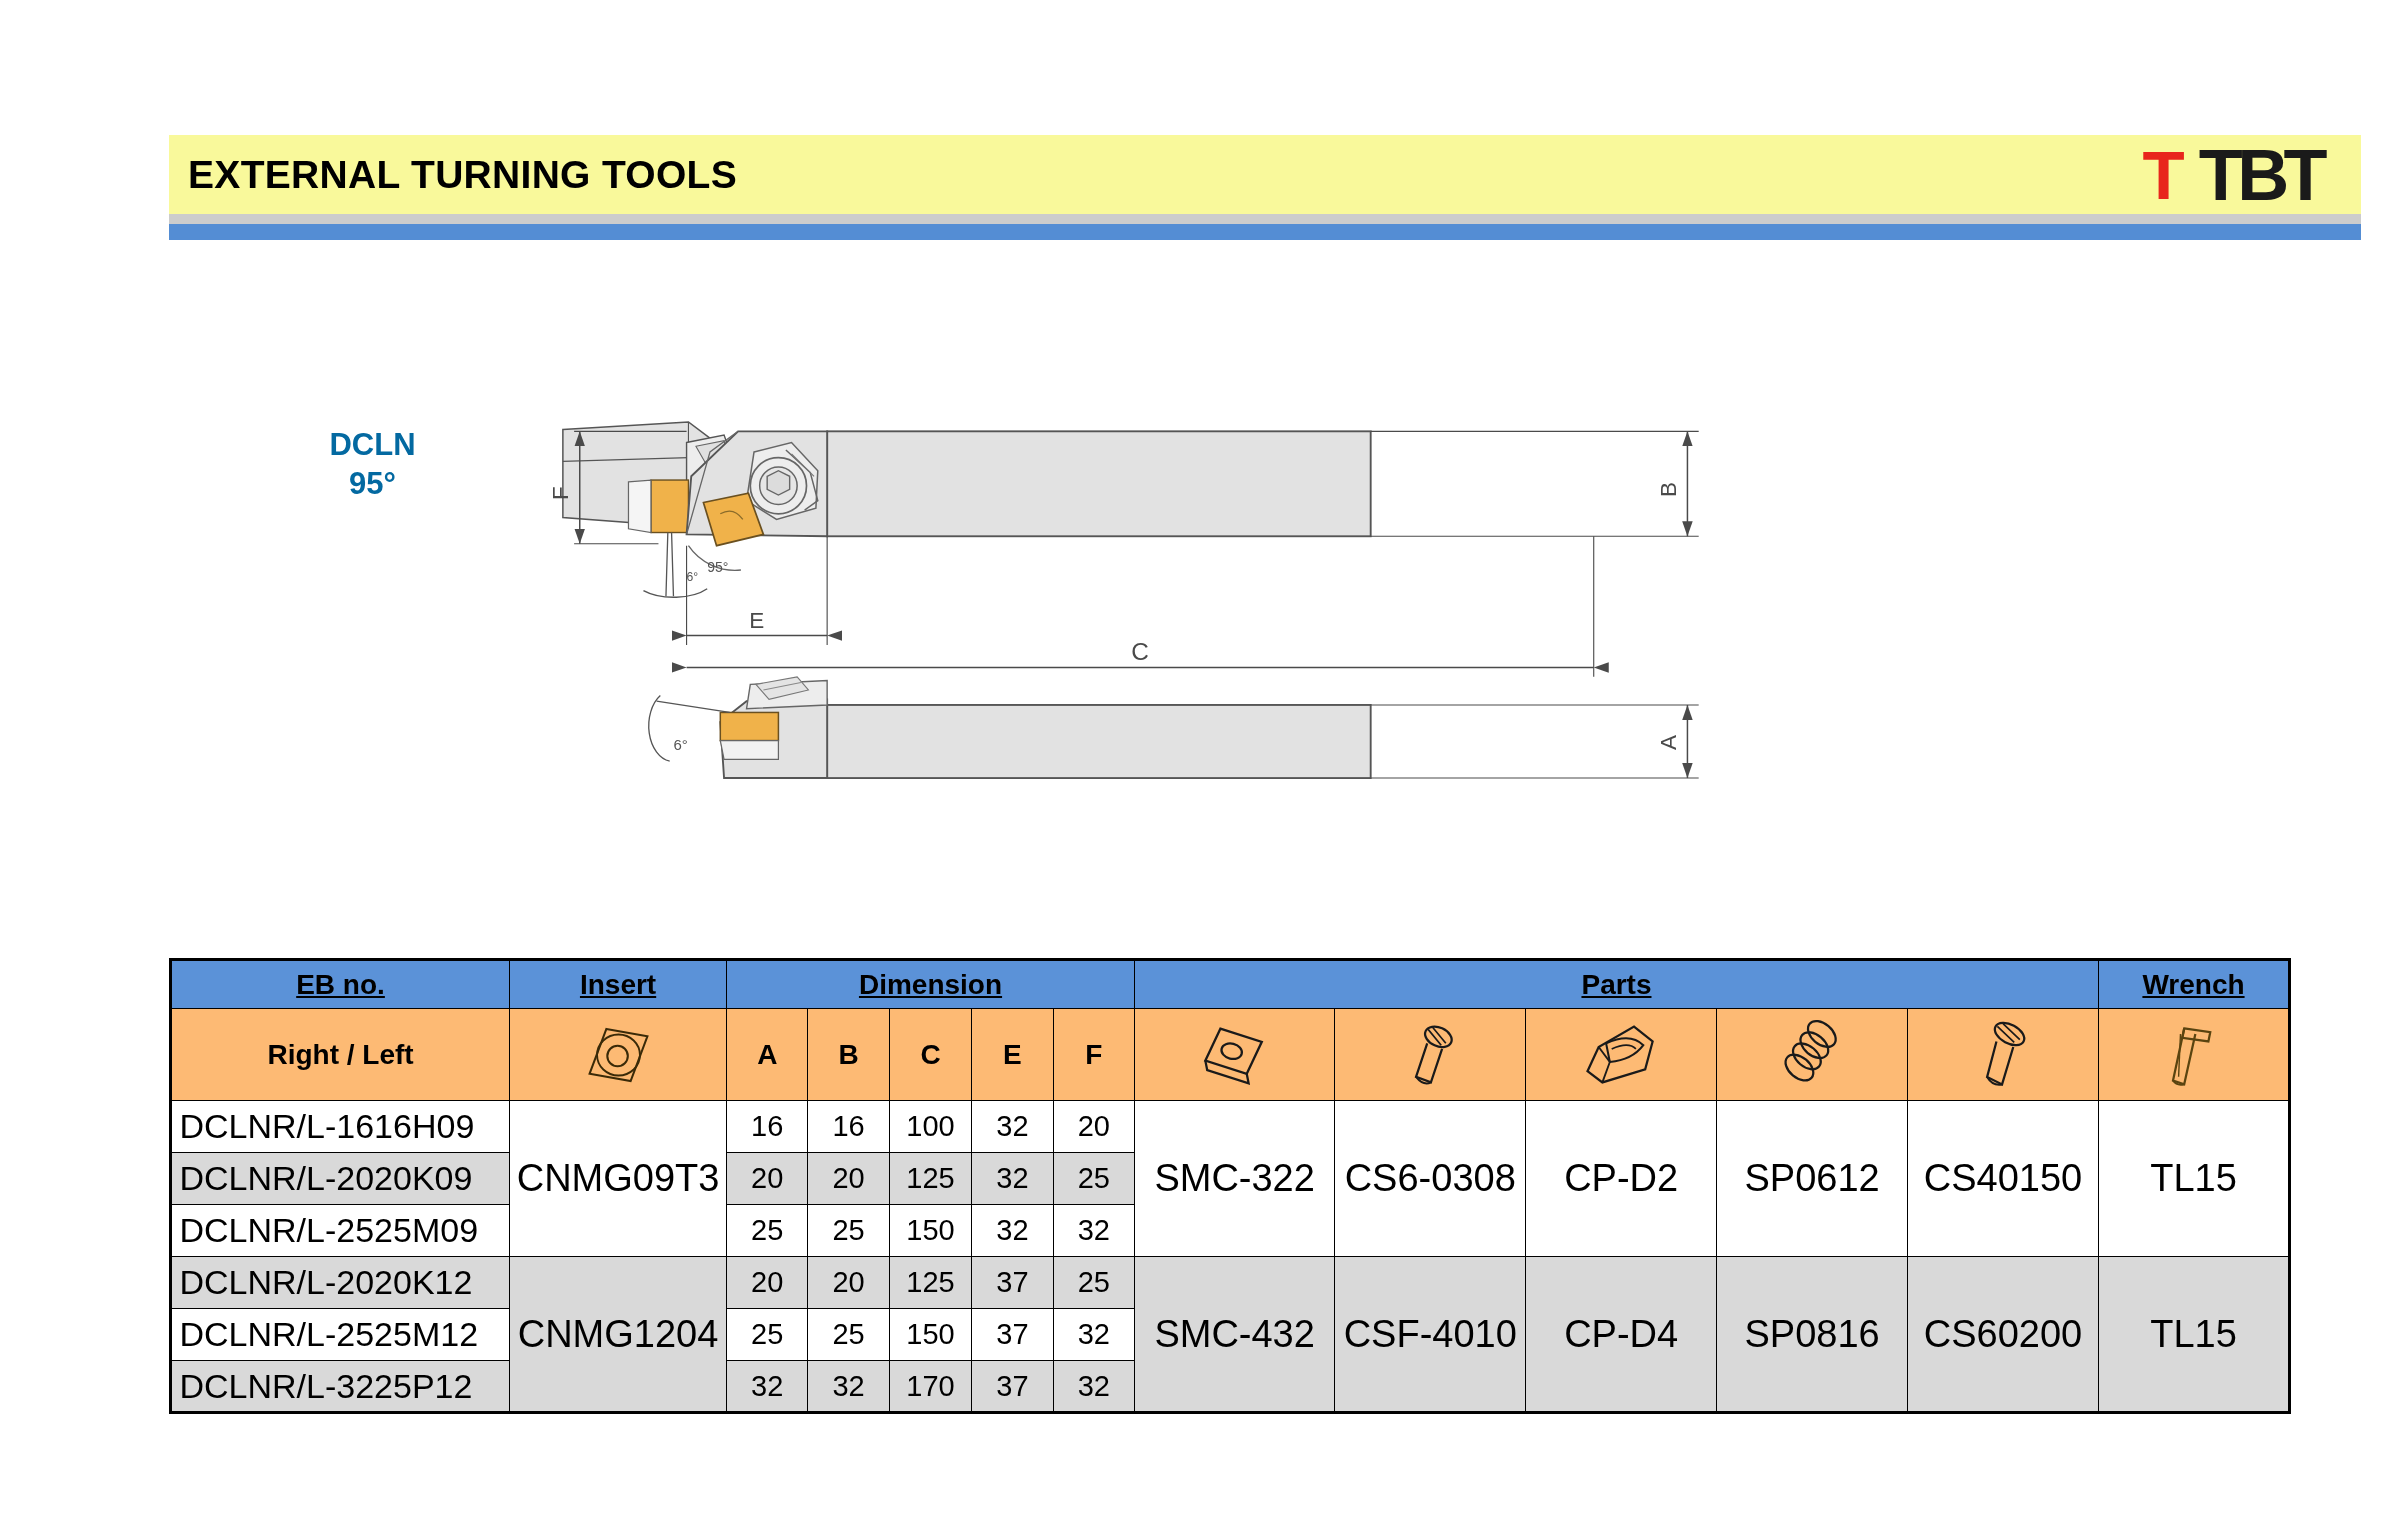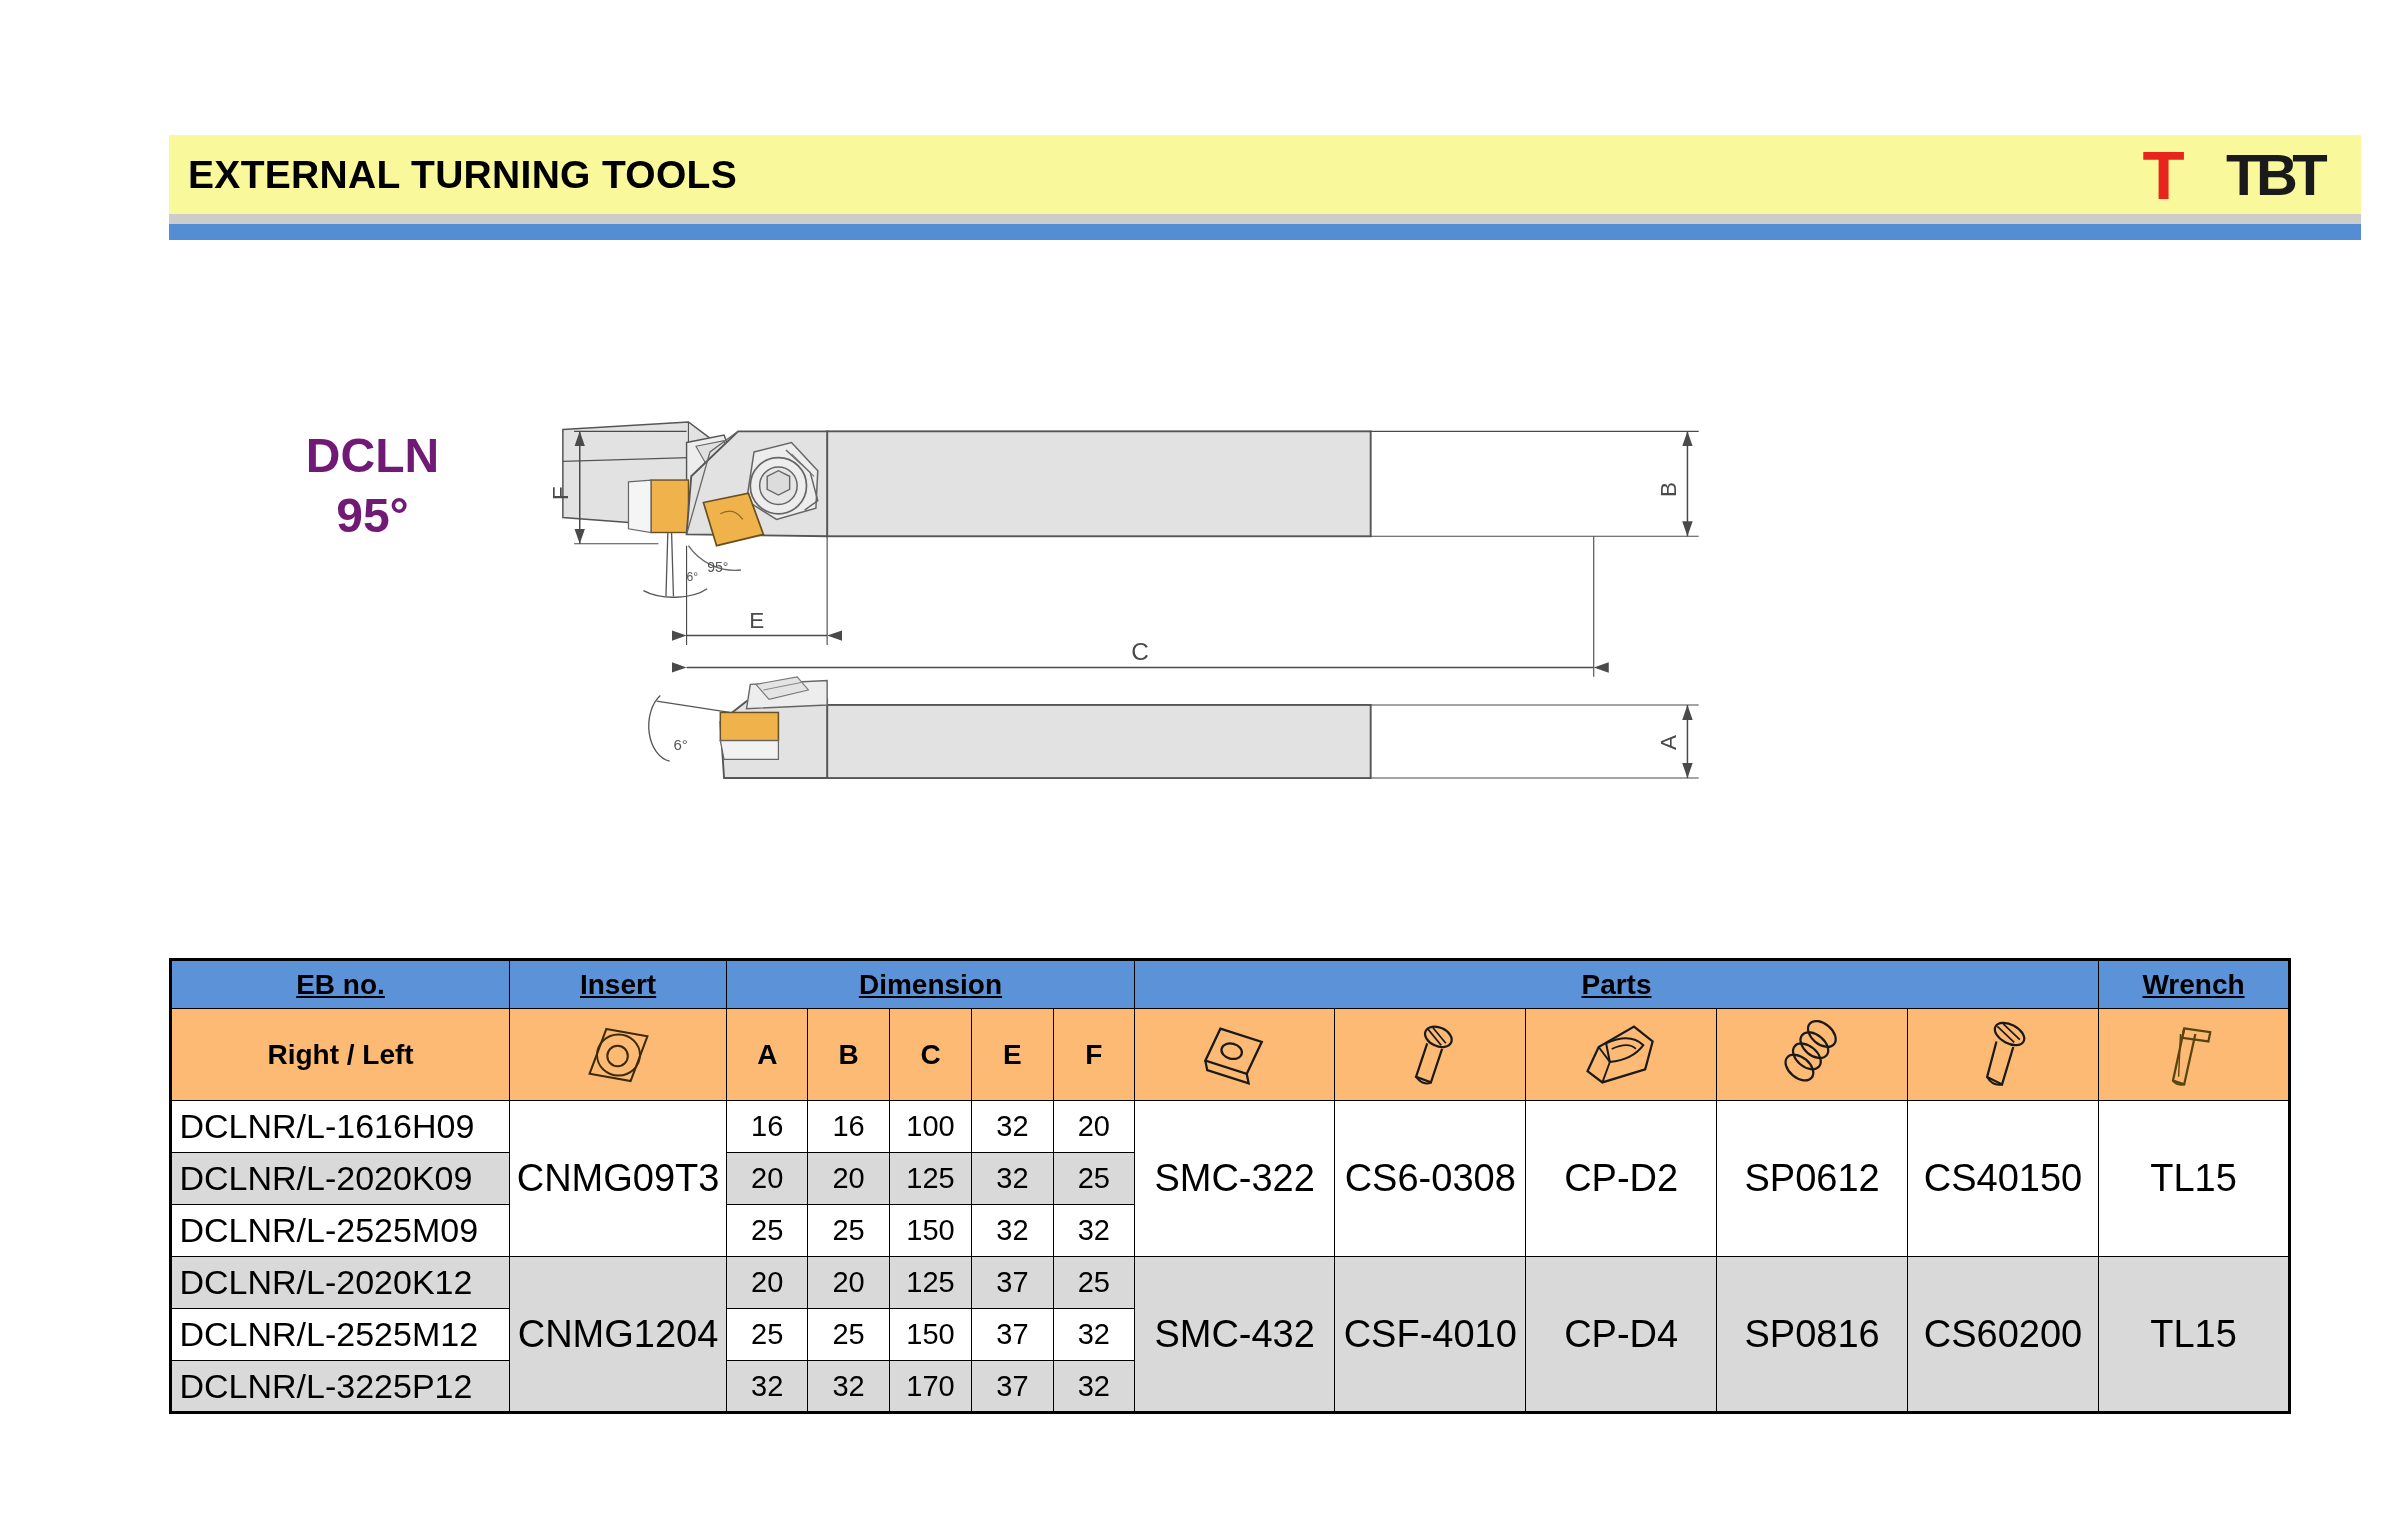--- a/index.html
+++ b/index.html
@@ -26,21 +26,21 @@
     white-space: nowrap;
   }
   .logo {
     position: relative;
     margin-right: 39px;
     height: 58px; width: 187px;
   }
   .logo-text {
     position: absolute; right: 0; top: 50%;
     transform: translateY(-50%);
-    font-size: 58px; font-weight: bold;
+    font-size: 72px; font-weight: bold;
     font-family: "Liberation Sans", sans-serif;
     line-height: 1;
     color: #1a1a1a;
     letter-spacing: -5.6px;
   }
   .logo-t-red {
     position: absolute;
     left: 7.5px; top: 50%;
     transform: translateY(-50%);
     font-size: 69px; font-weight: bold;
@@ -54,21 +54,21 @@
   }
   .stripe-blue {
     position: absolute; left: 148px; top: 224px;
     width: 2192px; height: 16px; background: #548dd4;
   }
 
   
   .model-label {
     position: absolute; left: 253px; top: 426px;
     width: 197px; text-align: center;
-    font-size: 48px; font-weight: bold; color: #701a75;
+    font-size: 31px; font-weight: bold; color: #0369a1;
     line-height: 1.25;
   }
   .drawings { position: absolute; left: 525px; top: 403px; }
 
   
   .spec-table {
     position: absolute; left: 148px; top: 958px;
     width: 2122px;
     border-collapse: collapse;
     table-layout: fixed;

